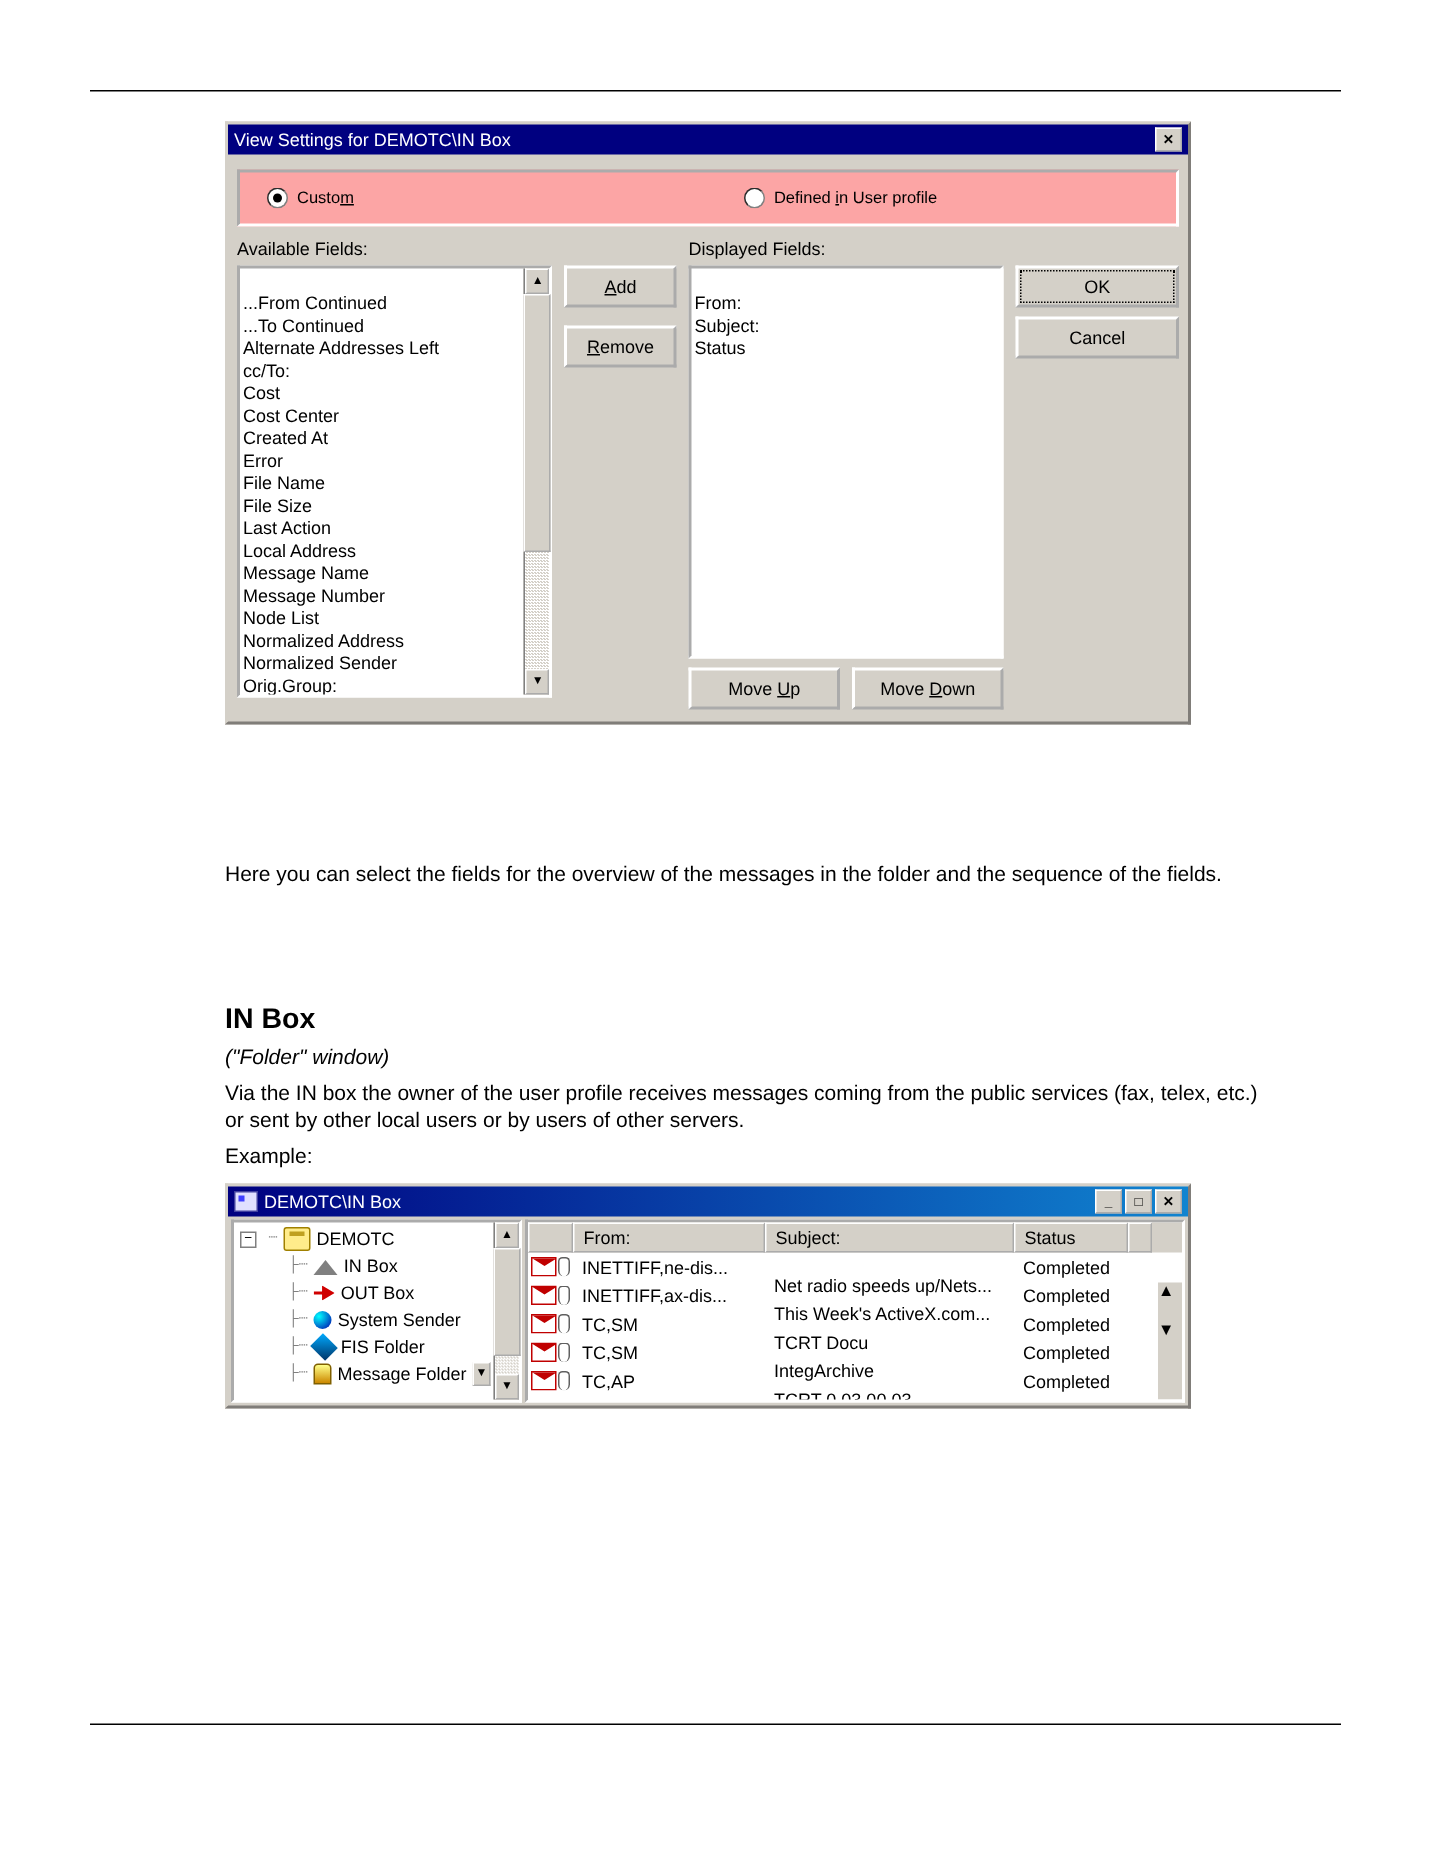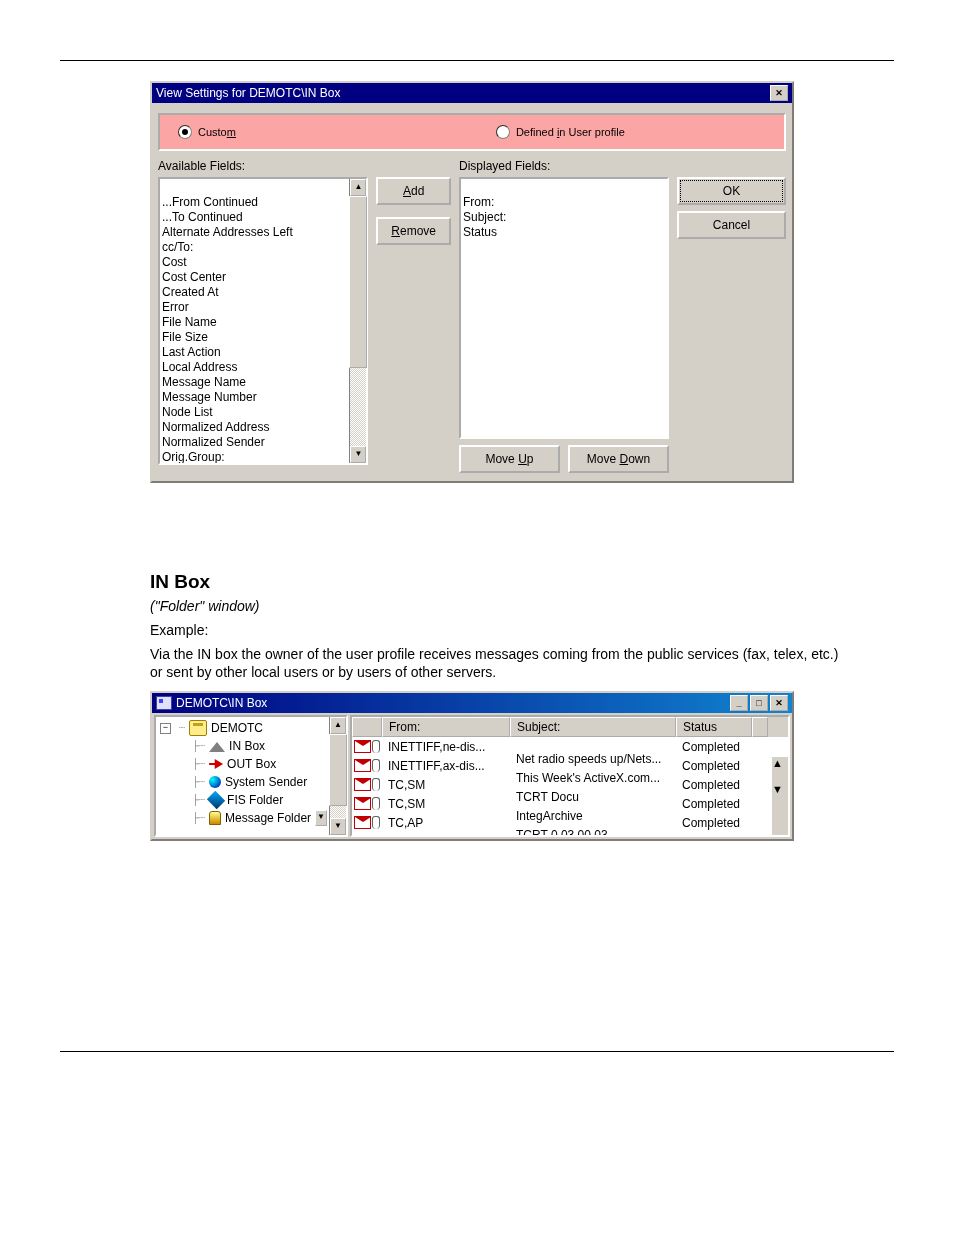--- a/index.html
+++ b/index.html
@@ -364,24 +364,25 @@
     </div>
 
     <div class="col-far">
       <div class="win-btn focus">OK</div>
       <div class="win-btn">Cancel</div>
     </div>
   </div>
 </div>
 
 <div class="body-text">
+  <p>Here you can select the fields for the overview of the messages in the folder and the sequence of the fields.</p>
   <p class="heading">IN Box</p>
   <p class="sub">("Folder" window)</p>
+  <p>Via the IN box the owner of the user profile receives messages coming from the public services (fax, telex, etc.) or sent by other local users or by users of other servers.</p>
   <p>Example:</p>
-  <p>Via the IN box the owner of the user profile receives messages coming from the public services (fax, telex, etc.) or sent by other local users or by users of other servers.</p>
 </div>
 
 <div class="mainwin">
   <div class="titlebar">
     <span style="display:flex;align-items:center;gap:4px">
       <span class="ico-app"></span>
       <span class="title-text">DEMOTC\IN Box</span>
     </span>
     <div class="title-buttons">
       <div class="title-btn">_</div>

